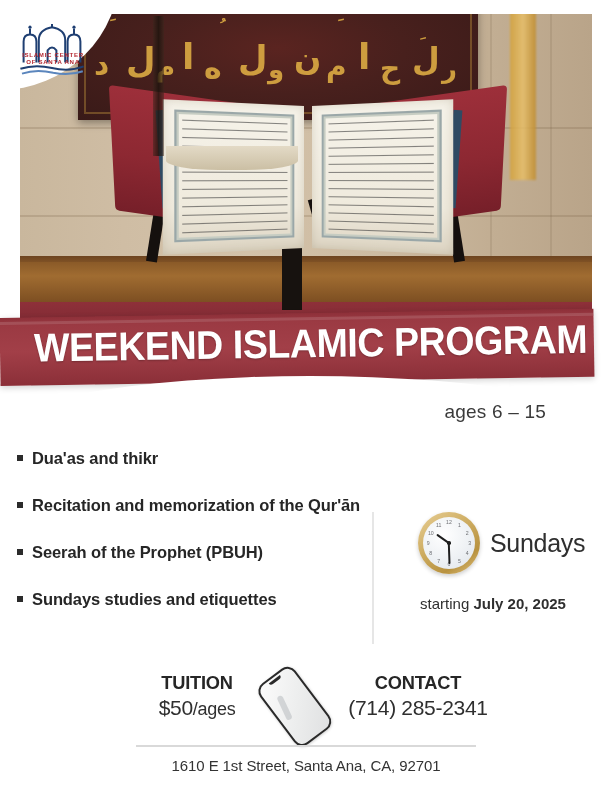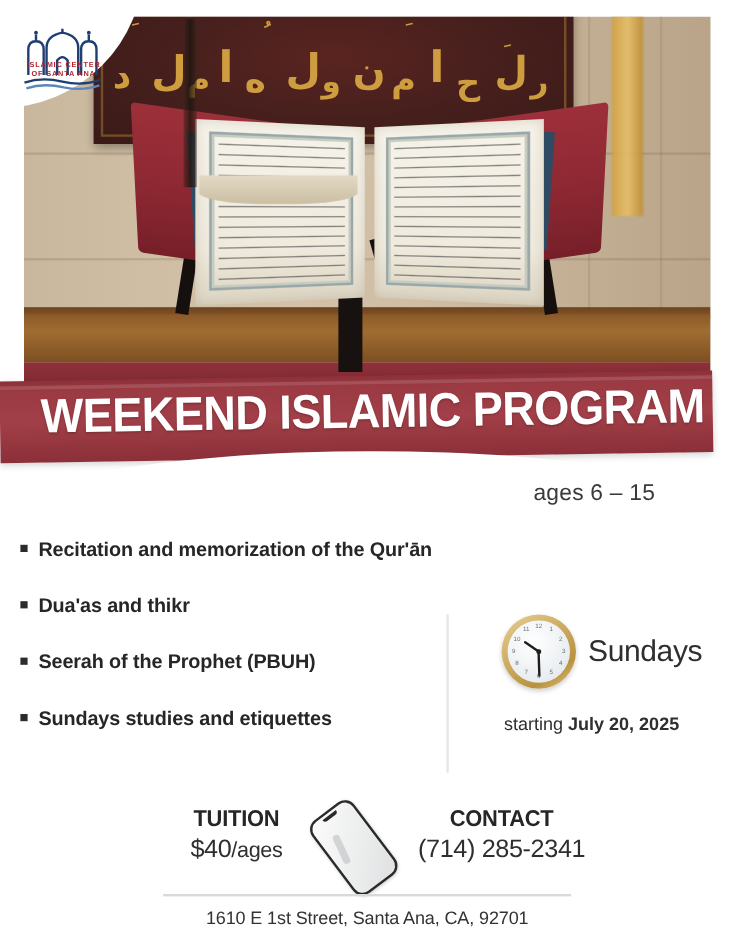--- a/index.html
+++ b/index.html
@@ -604,25 +604,25 @@
   <div class="banner-hi"></div>
   <div class="banner-title">WEEKEND ISLAMIC PROGRAM</div>
 </div>
 <div class="sweep"></div>
 
 <div class="ages">ages 6 – 15</div>
 
 <div class="bullets">
   <div class="bullet-row">
     <span class="bullet-sq"></span>
-    <span class="bullet-text">Recitation and memorization of the Qur'ān</span>
+    <span class="bullet-text">Dua'as and thikr</span>
   </div>
   <div class="bullet-row">
     <span class="bullet-sq"></span>
-    <span class="bullet-text">Dua'as and thikr</span>
+    <span class="bullet-text">Recitation and memorization of the Qur'ān</span>
   </div>
   <div class="bullet-row">
     <span class="bullet-sq"></span>
     <span class="bullet-text">Seerah of the Prophet (PBUH)</span>
   </div>
   <div class="bullet-row">
     <span class="bullet-sq"></span>
     <span class="bullet-text">Sundays studies and etiquettes</span>
   </div>
 </div>
@@ -654,21 +654,21 @@
   </div>
   <div class="starting-line">
     <span>starting </span><b>July 20, 2025</b>
   </div>
 </div>
 
 <div class="footer-band">
   <div class="tuition">
     <div class="kicker">TUITION</div>
     <div class="kicker-val">
-      <span>$40</span><span class="unit">/ages</span>
+      <span>$50</span><span class="unit">/ages</span>
     </div>
   </div>
   <div class="contact">
     <div class="kicker">CONTACT</div>
     <div class="kicker-val">(714) 285-2341</div>
   </div>
 </div>
 
 <div class="phone-icon">
   <div class="phone-body">

